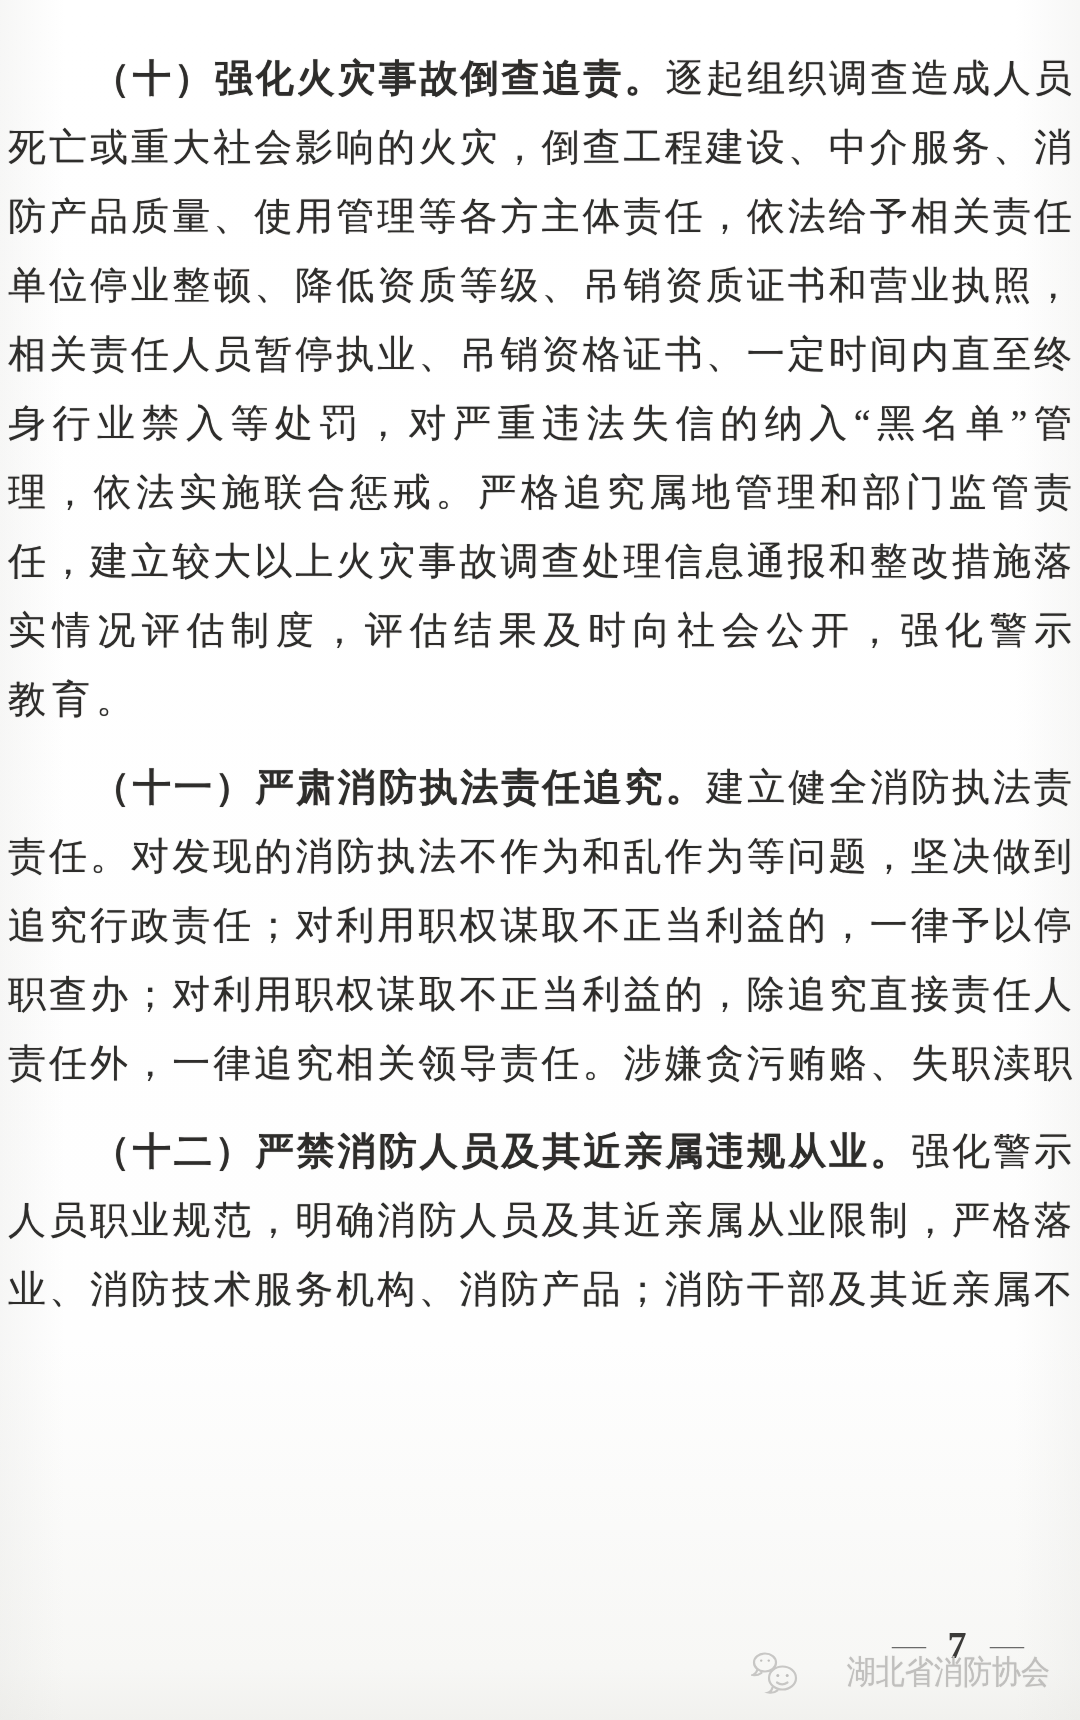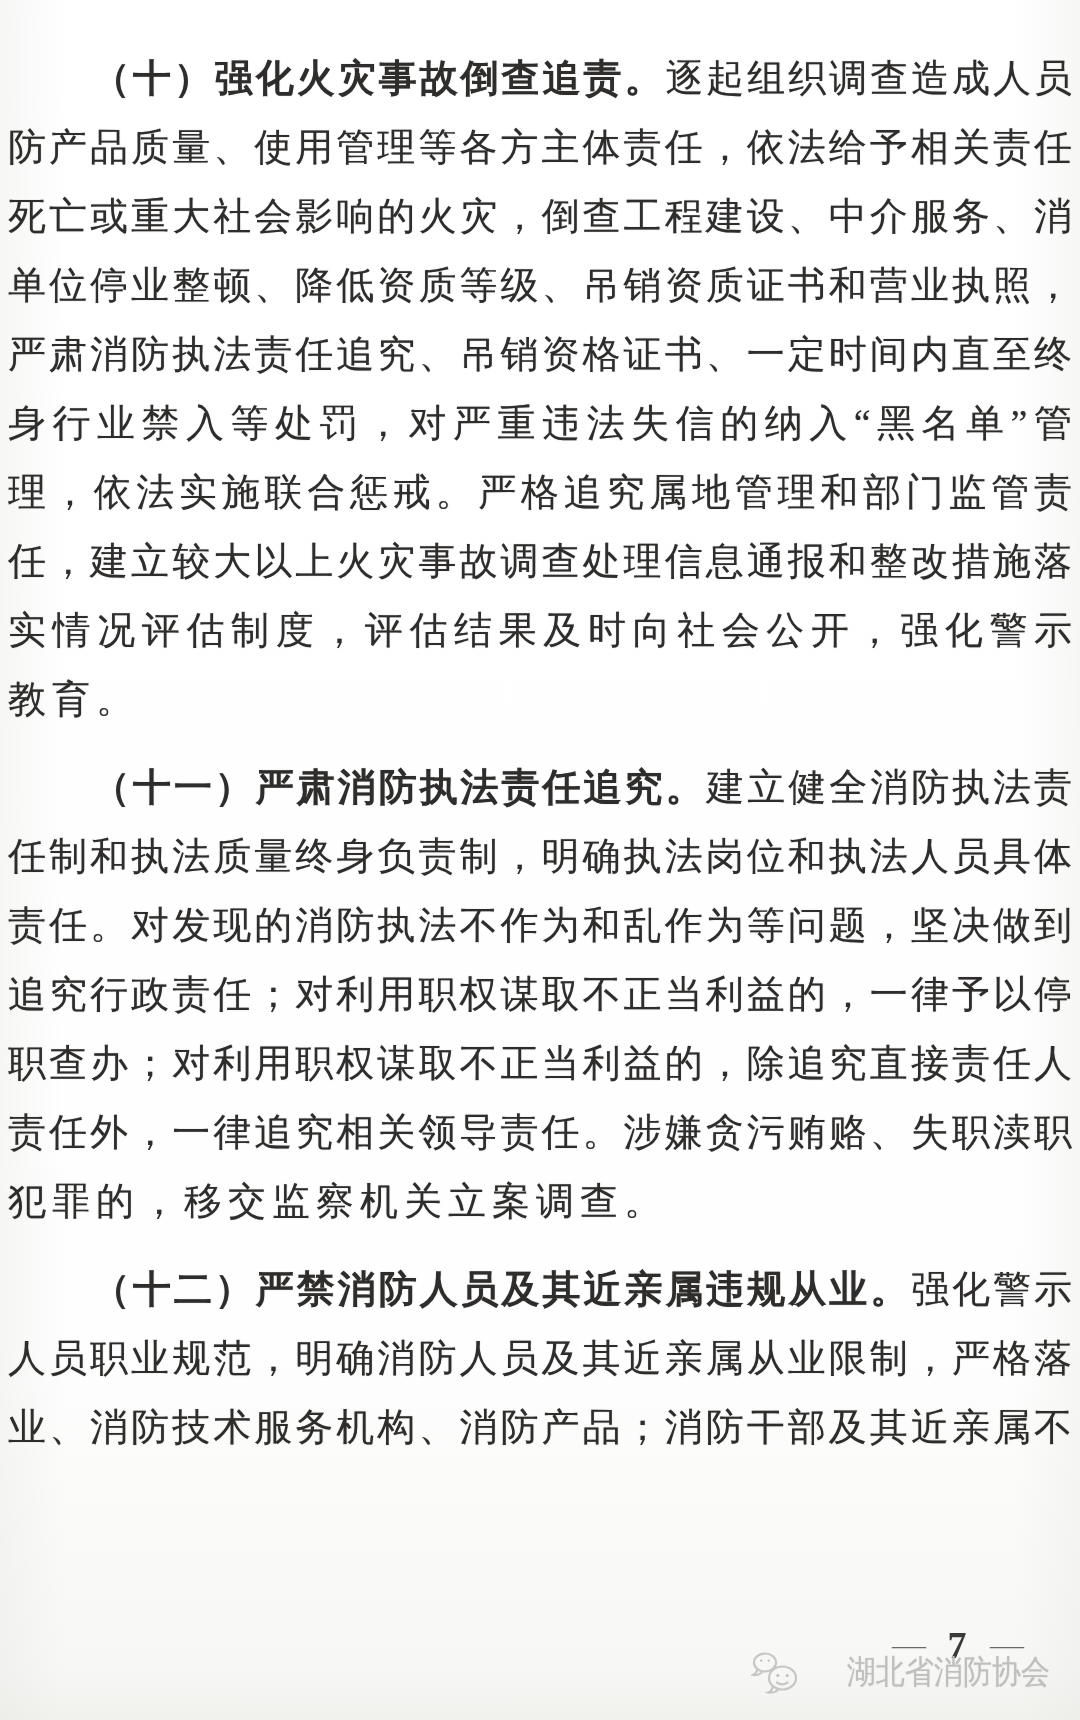--- a/index.html
+++ b/index.html
@@ -89,39 +89,37 @@
 </style>
 </head>
 <body>
 
 <div class="page">
 
   <div class="content">
 
     <section class="para">
       <div class="line lead"><span class="hd">（十）强化火灾事故倒查追责。</span><span>逐起组织调查造成人员</span></div>
+      <div class="line">死亡或重大社会影响的火灾，倒查工程建设、中介服务、消</div>
       <div class="line">防产品质量、使用管理等各方主体责任，依法给予相关责任</div>
-      <div class="line">死亡或重大社会影响的火灾，倒查工程建设、中介服务、消</div>
       <div class="line">单位停业整顿、降低资质等级、吊销资质证书和营业执照，</div>
-      <div class="line">严肃消防执法责任追究、吊销资格证书、一定时间内直至终</div>
+      <div class="line">相关责任人员暂停执业、吊销资格证书、一定时间内直至终</div>
       <div class="line">身行业禁入等处罚，对严重违法失信的纳入“黑名单”管</div>
       <div class="line">理，依法实施联合惩戒。严格追究属地管理和部门监管责</div>
       <div class="line">任，建立较大以上火灾事故调查处理信息通报和整改措施落</div>
       <div class="line">实情况评估制度，评估结果及时向社会公开，强化警示</div>
       <div class="line last">教育。</div>
     </section>
 
     <section class="para">
       <div class="line lead"><span class="hd">（十一）严肃消防执法责任追究。</span><span>建立健全消防执法责</span></div>
-      <div class="line">任制和执法质量终身负责制，明确执法岗位和执法人员具体</div>
       <div class="line">责任。对发现的消防执法不作为和乱作为等问题，坚决做到</div>
       <div class="line">追究行政责任；对利用职权谋取不正当利益的，一律予以停</div>
       <div class="line">职查办；对利用职权谋取不正当利益的，除追究直接责任人</div>
       <div class="line">责任外，一律追究相关领导责任。涉嫌贪污贿赂、失职渎职</div>
-      <div class="line last">犯罪的，移交监察机关立案调查。</div>
     </section>
 
     <section class="para">
       <div class="line lead"><span class="hd">（十二）严禁消防人员及其近亲属违规从业。</span><span>强化警示</span></div>
       <div class="line">人员职业规范，明确消防人员及其近亲属从业限制，严格落</div>
       <div class="line">业、消防技术服务机构、消防产品；消防干部及其近亲属不</div>
     </section>
 
   </div>
 

